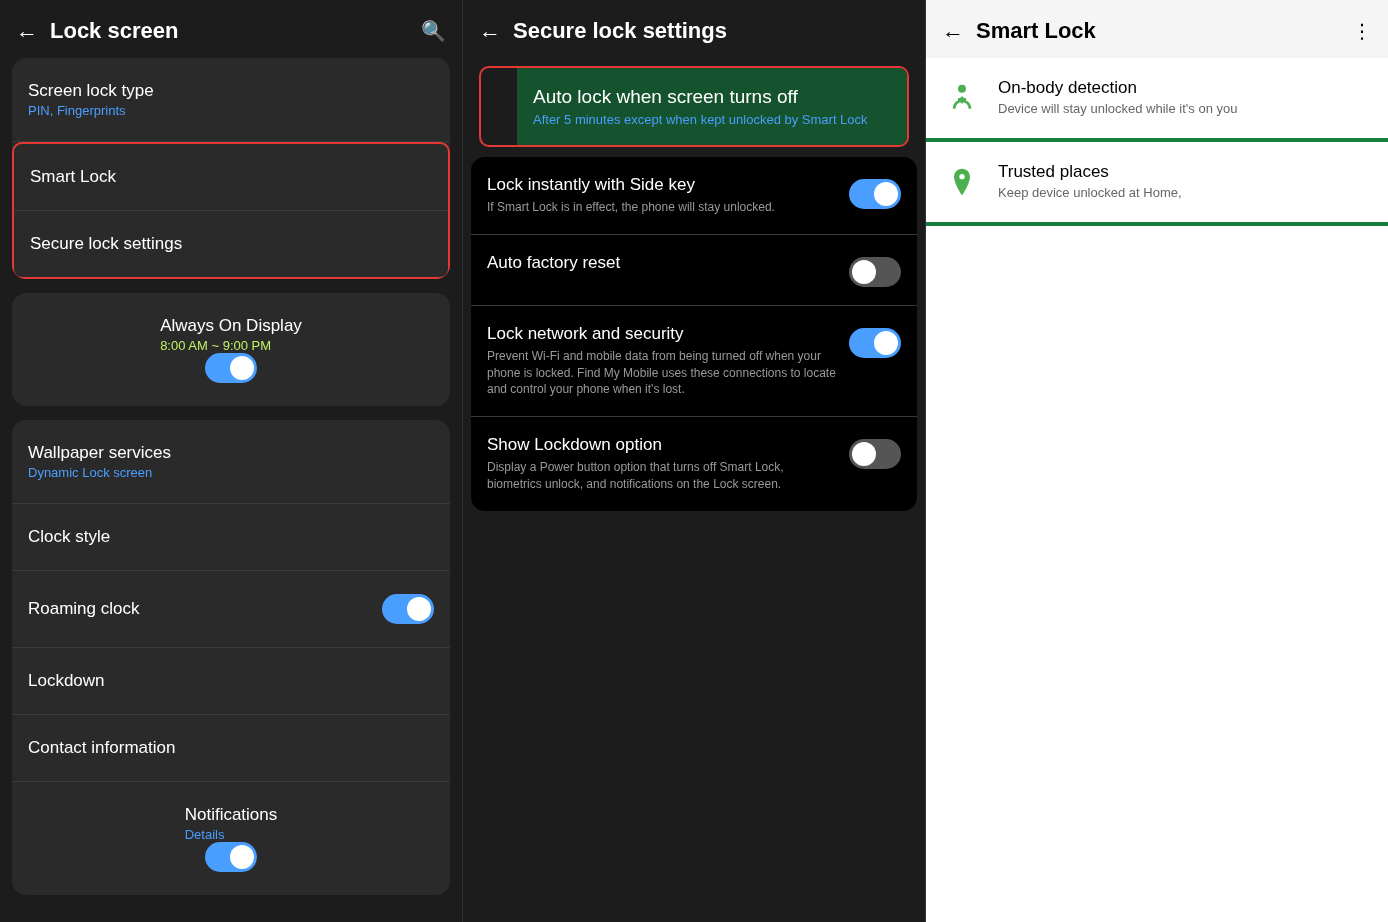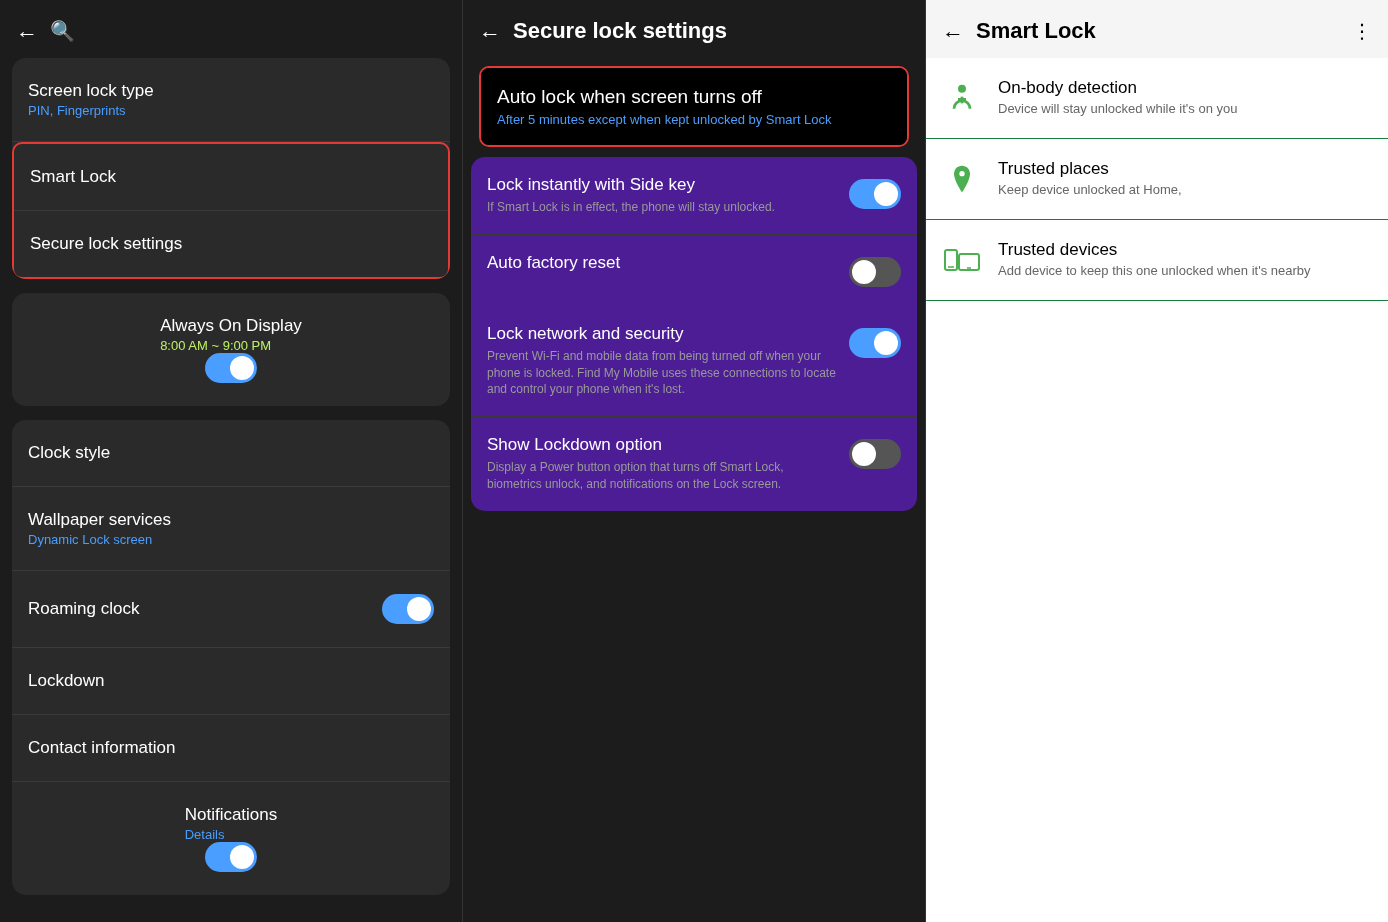--- a/index.html
+++ b/index.html
@@ -174,21 +174,21 @@
     .smart-lock-content {
       flex: 1;
       background: #fff;
       overflow-y: auto;
     }
 
     .smart-lock-item {
       display: flex;
       align-items: flex-start;
       padding: 20px 16px;
-      border-bottom: 1px solid #15803d;
+      border-bottom: 4px solid #15803d;
       cursor: pointer;
       gap: 16px;
     }
 
     .smart-lock-icon {
       width: 40px;
       height: 40px;
       display: flex;
       align-items: center;
       justify-content: center;
@@ -214,21 +214,22 @@
     
     .auto-lock-highlight {
       border: 2.5px solid #e53935;
       border-radius: 10px;
       margin: 8px 8px 0 8px;
       overflow: hidden;
     }
 
     .auto-lock-inner {
       padding: 18px 16px;
-      background: #000000;
+      background: #14532d;
+      margin-left: 36px;
     }
 
     .auto-lock-title {
       font-size: 19px;
       color: #fff;
       font-weight: 400;
       margin-bottom: 4px;
     }
 
     .auto-lock-subtitle {
@@ -236,21 +237,21 @@
       color: #4a9eff;
     }
 
     .panel2-content {
       flex: 1;
       padding: 0 8px 8px 8px;
       overflow-y: auto;
     }
 
     .panel2-card {
-      background: #4c1d95;
+      background: #000000;
       border-radius: 14px;
       margin-top: 10px;
       overflow: hidden;
     }
 
     .panel2-item {
       padding: 18px 16px;
       border-bottom: 1px solid #3a3a3a;
       display: flex;
       align-items: flex-start;
@@ -283,20 +284,21 @@
       border-bottom: none !important;
       flex-direction: column;
     }
   </style>
 </head>
 <body>
 
 <div class="panel">
   <div class="panel-header">
     <span class="back-arrow">←</span>
+    <span class="panel-title">Lock screen</span>
     <span class="search-icon-btn">🔍</span>
   </div>
 
   <div class="panel-content">
 
     <div class="settings-card">
       <div class="settings-item">
         <div class="settings-item-text">
           <div class="settings-item-title">Screen lock type</div>
           <div class="settings-item-subtitle">PIN, Fingerprints</div>
@@ -325,27 +327,27 @@
         </div>
         <div class="toggle on">
           <div class="toggle-knob"></div>
         </div>
       </div>
     </div>
 
     <div class="settings-card">
       <div class="settings-item">
         <div class="settings-item-text">
-          <div class="settings-item-title">Clock style</div>
-        </div>
-      </div>
-      <div class="settings-item">
-        <div class="settings-item-text">
           <div class="settings-item-title">Wallpaper services</div>
           <div class="settings-item-subtitle">Dynamic Lock screen</div>
+        </div>
+      </div>
+      <div class="settings-item">
+        <div class="settings-item-text">
+          <div class="settings-item-title">Clock style</div>
         </div>
       </div>
       <div class="settings-item">
         <div class="settings-item-text">
           <div class="settings-item-title">Roaming clock</div>
         </div>
         <div class="toggle on">
           <div class="toggle-knob"></div>
         </div>
       </div>
@@ -457,30 +459,14 @@
           <path d="M12 2C8.686 2 6 4.686 6 8c0 5.25 6 14 6 14s6-8.75 6-14c0-3.314-2.686-6-6-6z" fill="#4CAF50"></path>
           <circle cx="12" cy="8" r="2" fill="#fff"></circle>
         </svg>
       </div>
       <div class="smart-lock-item-text">
         <div class="smart-lock-item-title">Trusted places</div>
         <div class="smart-lock-item-subtitle">Keep device unlocked at Home,</div>
       </div>
     </div>
 
-    <div class="smart-lock-item">
-      <div class="smart-lock-icon">
-        <svg width="36" height="32" viewBox="0 0 36 28" fill="none">
-
-          <rect x="1" y="4" width="12" height="20" rx="2" stroke="#4CAF50" stroke-width="2" fill="none"></rect>
-          <line x1="4" y1="21" x2="10" y2="21" stroke="#4CAF50" stroke-width="1.5"></line>
-
-          <rect x="15" y="8" width="20" height="16" rx="2" stroke="#4CAF50" stroke-width="2" fill="none"></rect>
-          <line x1="23" y1="22" x2="27" y2="22" stroke="#4CAF50" stroke-width="1.5"></line>
-        </svg>
-      </div>
-      <div class="smart-lock-item-text">
-        <div class="smart-lock-item-title">Trusted devices</div>
-        <div class="smart-lock-item-subtitle">Add device to keep this one unlocked when it's nearby</div>
-      </div>
-    </div>
   </div>
 </div>
 
 </body></html>

